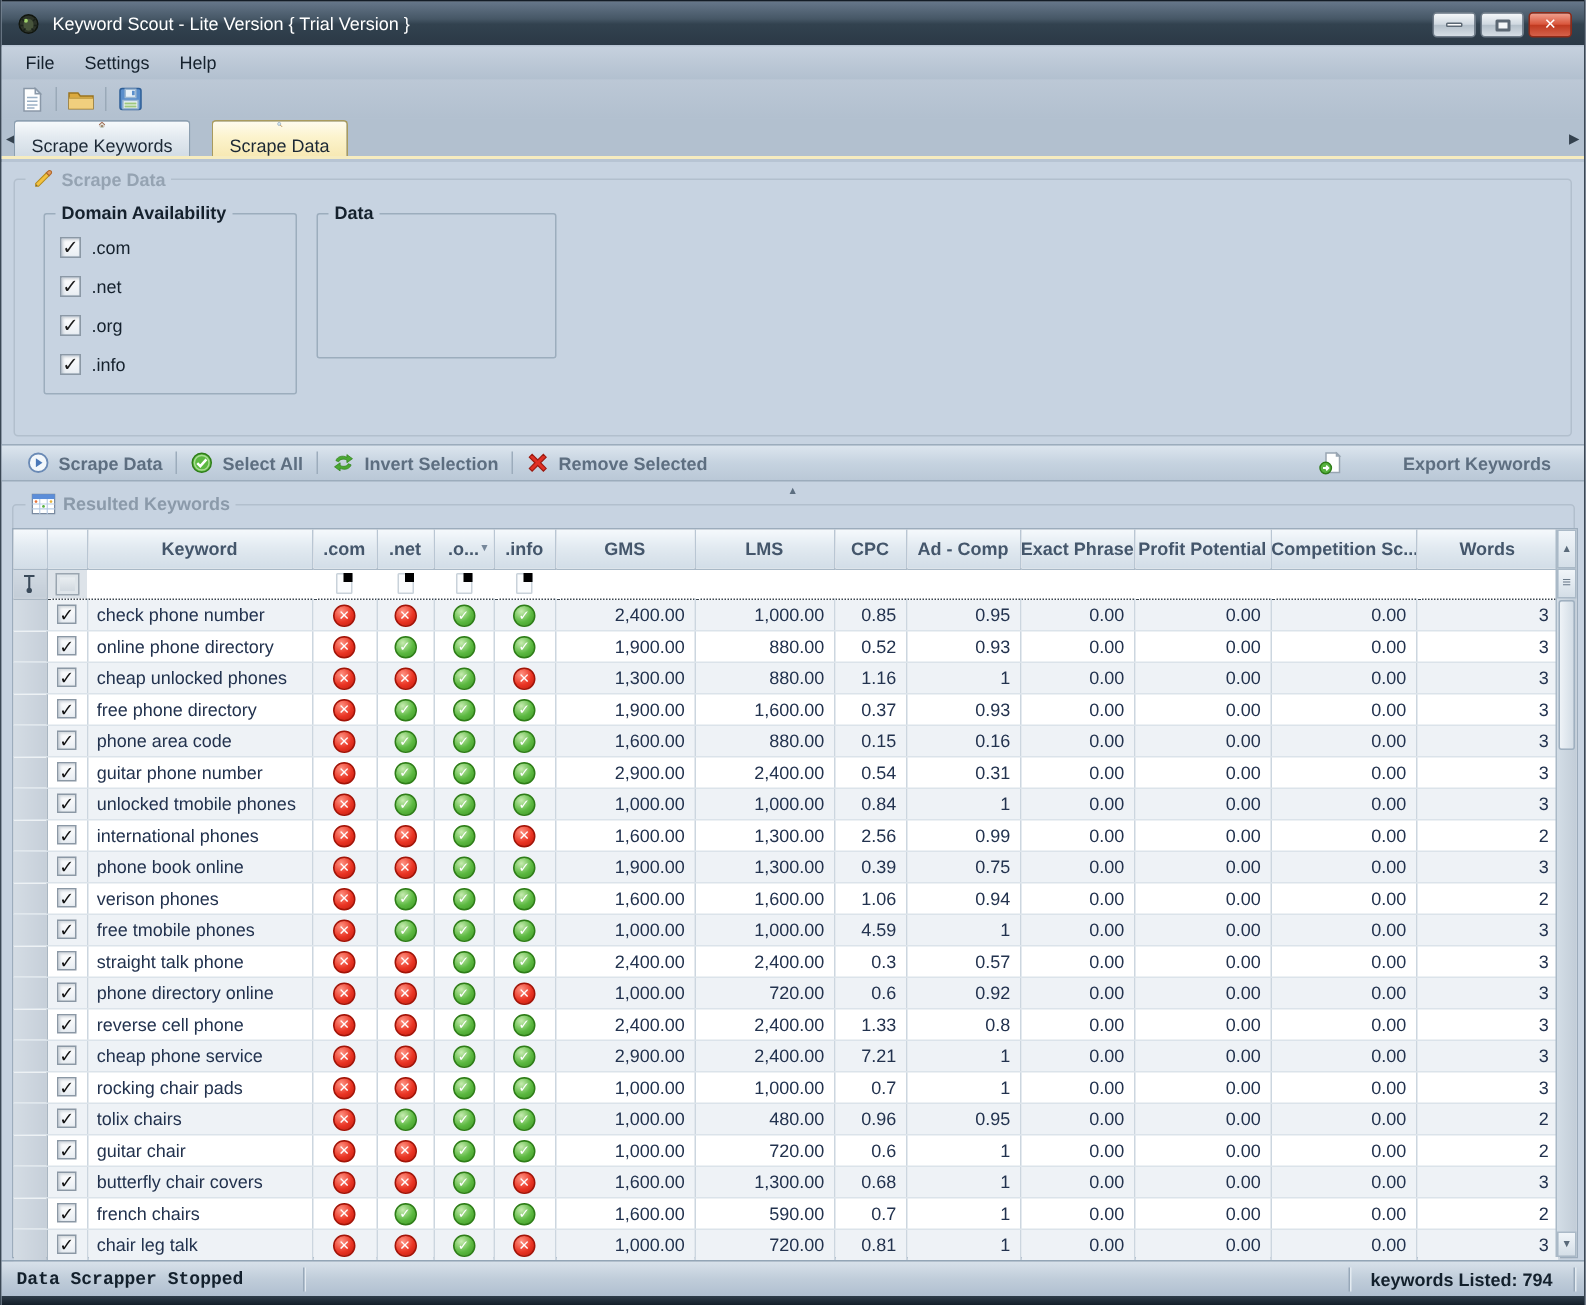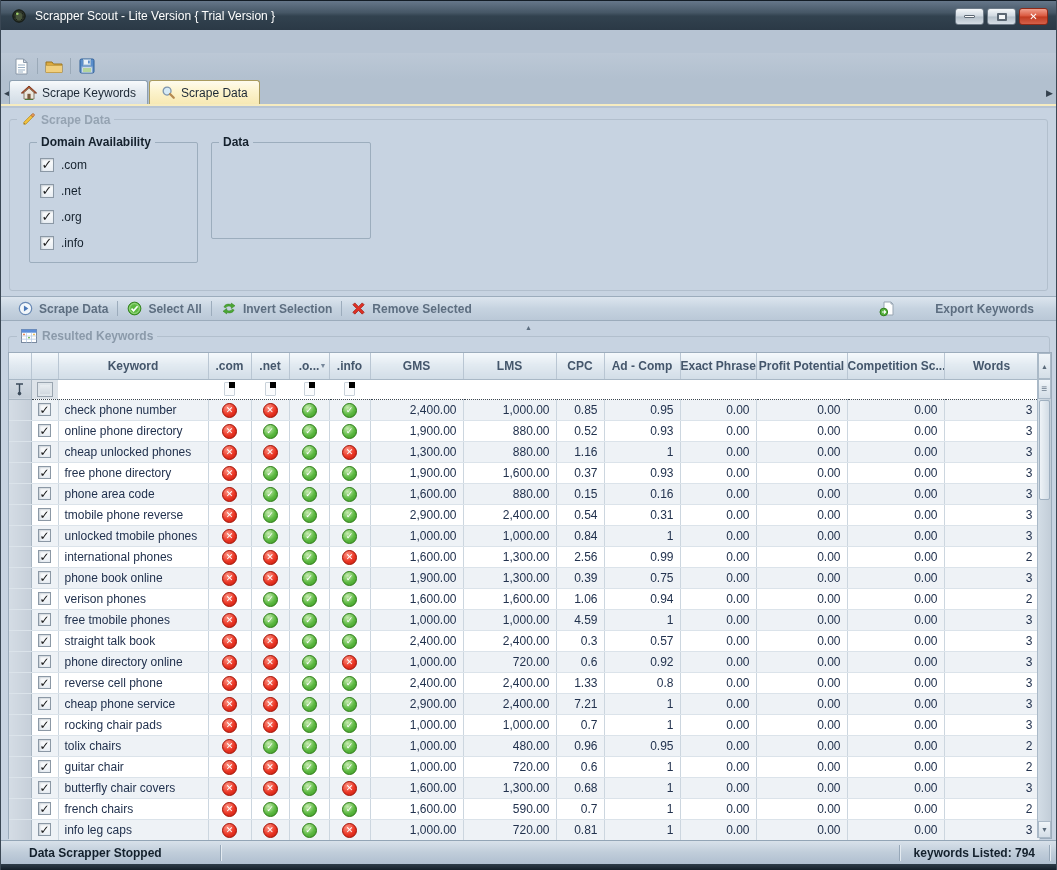--- a/index.html
+++ b/index.html
@@ -29,22 +29,22 @@
   
   .toolbar { position:absolute; top:53px; left:0; right:0; height:26px; background:linear-gradient(180deg,#bcc8d6,#b2c0cf);
     display:flex; align-items:center; padding-left:8px; }
   .tool-btn { width:24px; height:22px; display:flex; align-items:center; justify-content:center; }
   .tool-sep { width:1px; height:16px; background:#9aa9b8; margin:0 4px; }
 
   
   .tabstrip { position:absolute; top:79px; left:0; right:0; height:27px; background:#b2c0cf; border-bottom:2px solid #f6ecc0; }
   .tabs { position:absolute; left:8px; bottom:0; display:flex; align-items:flex-end; }
   .tab { height:24px; display:flex; align-items:center; gap:5px; padding:0 11px; font-size:12px; color:#1c2835;
-    border:1px solid #8c9fb0; border-bottom:none; border-radius:3px 3px 0 0; margin-right:1px;
-    background:linear-gradient(180deg,#f7fafc 0%,#e3eaf0 45%,#d2dce5 100%); }
+    border:1px solid #8c9fb0; border-bottom:none; border-radius:3px 3px 0 0; margin-right:14px;
+    background:linear-gradient(180deg,#f7fafc 0%,#e3eaf0 45%,#d2dce5 100%);flex-direction:column; }
   .tab.active { background:linear-gradient(180deg,#fefbee 0%,#fcf3cd 45%,#f7e9b4 100%); border-color:#a99b5e; }
   .tab-scroll { position:absolute; bottom:6px; font-size:9px; color:#34414e; }
   .tab-scroll.left { left:3px; } .tab-scroll.right { right:3px; }
 
   
   .content { position:absolute; top:108px; left:0; right:0; bottom:30px; background:#c7d3e1; }
 
   .group-label { position:absolute; display:flex; align-items:center; gap:5px; font-size:12px; font-weight:bold; color:#95a3b2;
     background:#c7d3e1; padding:0 4px; z-index:2; }
   .group-box { position:absolute; border:1px solid #b2bfcd; border-radius:3px; }
@@ -122,34 +122,39 @@
 
   <div class="titlebar">
     <span class="app-icon">
       <svg width="16" height="16" viewBox="0 0 16 16">
           <circle cx="8" cy="8" r="6.2" fill="#2c3328" stroke="#10150e"></circle>
           <ellipse cx="8" cy="8.5" rx="3.4" ry="4" fill="#47543b"></ellipse>
           <circle cx="6.3" cy="5.8" r="1.3" fill="#9fd26a"></circle>
           <path d="M3 4 L5 6 M13 4 L11 6 M2 9 L4.5 9 M14 9 L11.5 9 M4 13 L6 11 M12 13 L10 11" stroke="#1a221a" stroke-width="1"></path>
         </svg>
     </span>
-    <span>Scrapper Scout - Lite Version { Trial Version }</span>
+    <span>Keyword Scout - Lite Version { Trial Version }</span>
     <div class="win-btns">
       <div class="win-btn">
           <span class="min-glyph"></span>
         </div>
       <div class="win-btn">
           <span class="max-glyph"></span>
         </div>
       <div class="win-btn close">
           <span>✕</span>
         </div>
     </div>
   </div>
 
+  <div class="menubar">
+    <span class="menu-item">File</span>
+    <span class="menu-item">Settings</span>
+    <span class="menu-item">Help</span>
+  </div>
 
   <div class="toolbar">
     <div class="tool-btn">
       <svg width="15" height="17" viewBox="0 0 15 17">
           <path d="M2 1 L9.5 1 L13 4.5 L13 16 L2 16 Z" fill="#fdfefe" stroke="#8a98a8"></path>
           <path d="M9.5 1 L9.5 4.5 L13 4.5 Z" fill="#d8e2ec" stroke="#8a98a8"></path>
           <path d="M4 7 H11 M4 9.5 H11 M4 12 H11 M4 14 H9" stroke="#9ab0c5" stroke-width="1"></path>
         </svg>
     </div>
     <div class="tool-sep"></div>
@@ -432,21 +437,21 @@
               <td class="c-num">0.15</td>
               <td class="c-num">0.16</td>
               <td class="c-num">0.00</td>
               <td class="c-num">0.00</td>
               <td class="c-num">0.00</td>
               <td class="c-num">3</td>
             </tr>
             <tr class="data-row even">
               <td class="c-ind"></td>
               <td class="c-icon"><span class="rowcheck checked">✓</span></td>
-              <td class="c-kw">tmobile phone reverse</td>
+              <td class="c-kw">guitar phone number</td>
               <td class="c-icon"><span class="dicon no">✕</span></td>
               <td class="c-icon"><span class="dicon yes">✓</span></td>
               <td class="c-icon"><span class="dicon yes">✓</span></td>
               <td class="c-icon"><span class="dicon yes">✓</span></td>
               <td class="c-num">2,900.00</td>
               <td class="c-num">2,400.00</td>
               <td class="c-num">0.54</td>
               <td class="c-num">0.31</td>
               <td class="c-num">0.00</td>
               <td class="c-num">0.00</td>
@@ -534,21 +539,21 @@
               <td class="c-num">4.59</td>
               <td class="c-num">1</td>
               <td class="c-num">0.00</td>
               <td class="c-num">0.00</td>
               <td class="c-num">0.00</td>
               <td class="c-num">3</td>
             </tr>
             <tr class="data-row even">
               <td class="c-ind"></td>
               <td class="c-icon"><span class="rowcheck checked">✓</span></td>
-              <td class="c-kw">straight talk book</td>
+              <td class="c-kw">straight talk phone</td>
               <td class="c-icon"><span class="dicon no">✕</span></td>
               <td class="c-icon"><span class="dicon no">✕</span></td>
               <td class="c-icon"><span class="dicon yes">✓</span></td>
               <td class="c-icon"><span class="dicon yes">✓</span></td>
               <td class="c-num">2,400.00</td>
               <td class="c-num">2,400.00</td>
               <td class="c-num">0.3</td>
               <td class="c-num">0.57</td>
               <td class="c-num">0.00</td>
               <td class="c-num">0.00</td>
@@ -687,21 +692,21 @@
               <td class="c-num">0.7</td>
               <td class="c-num">1</td>
               <td class="c-num">0.00</td>
               <td class="c-num">0.00</td>
               <td class="c-num">0.00</td>
               <td class="c-num">2</td>
             </tr>
             <tr class="data-row odd">
               <td class="c-ind"></td>
               <td class="c-icon"><span class="rowcheck checked">✓</span></td>
-              <td class="c-kw">info leg caps</td>
+              <td class="c-kw">chair leg talk</td>
               <td class="c-icon"><span class="dicon no">✕</span></td>
               <td class="c-icon"><span class="dicon no">✕</span></td>
               <td class="c-icon"><span class="dicon yes">✓</span></td>
               <td class="c-icon"><span class="dicon no">✕</span></td>
               <td class="c-num">1,000.00</td>
               <td class="c-num">720.00</td>
               <td class="c-num">0.81</td>
               <td class="c-num">1</td>
               <td class="c-num">0.00</td>
               <td class="c-num">0.00</td>
@@ -714,20 +719,20 @@
       <div class="vscroll">
         <div class="vs-btn vs-up">▲</div>
         <div class="vs-btn vs-menu">≡</div>
         <div class="vs-thumb"></div>
         <div class="vs-btn vs-down">▼</div>
       </div>
     </div>
   </div>
 
   <div class="statusbar">
-    <span style="margin:0 28px;">Data Scrapper Stopped</span>
+    <span style="margin:0 10px;font-family:Liberation Mono, monospace;">Data Scrapper Stopped</span>
     <span class="status-sep" style="margin-left:30px;"></span>
     <span class="status-sep" style="margin-left:auto;"></span>
     <span style="margin:0 14px;">keywords Listed: 794</span>
     <span class="status-sep" style="margin-right:6px;"></span>
   </div>
   <div class="window-bottom"></div>
 </div>
 
 </body></html>

